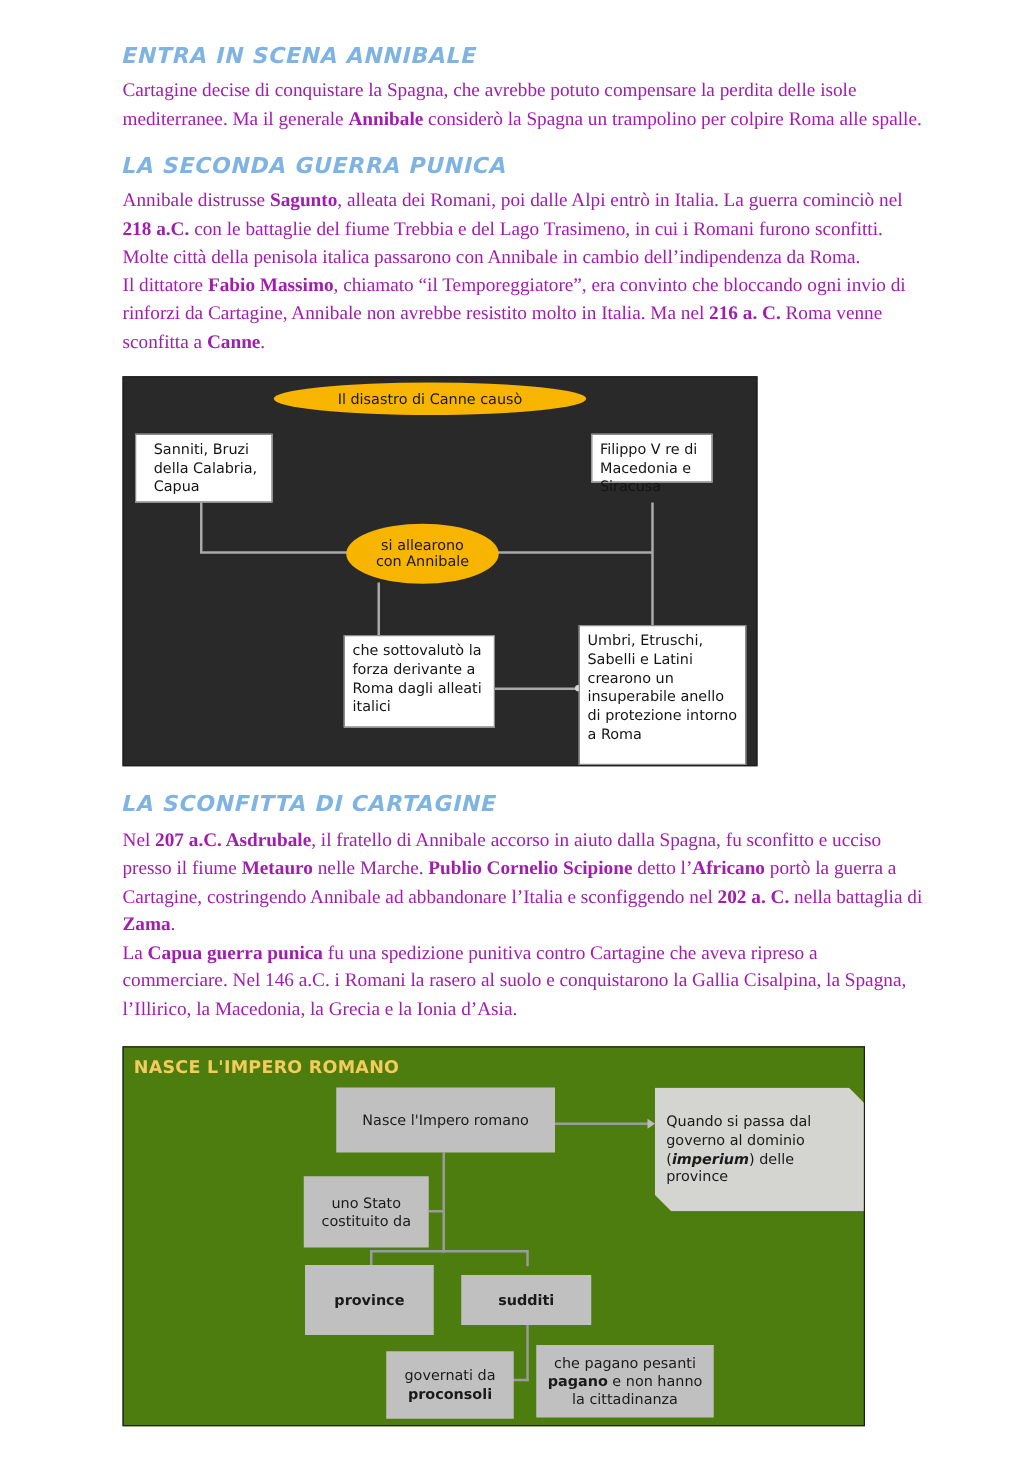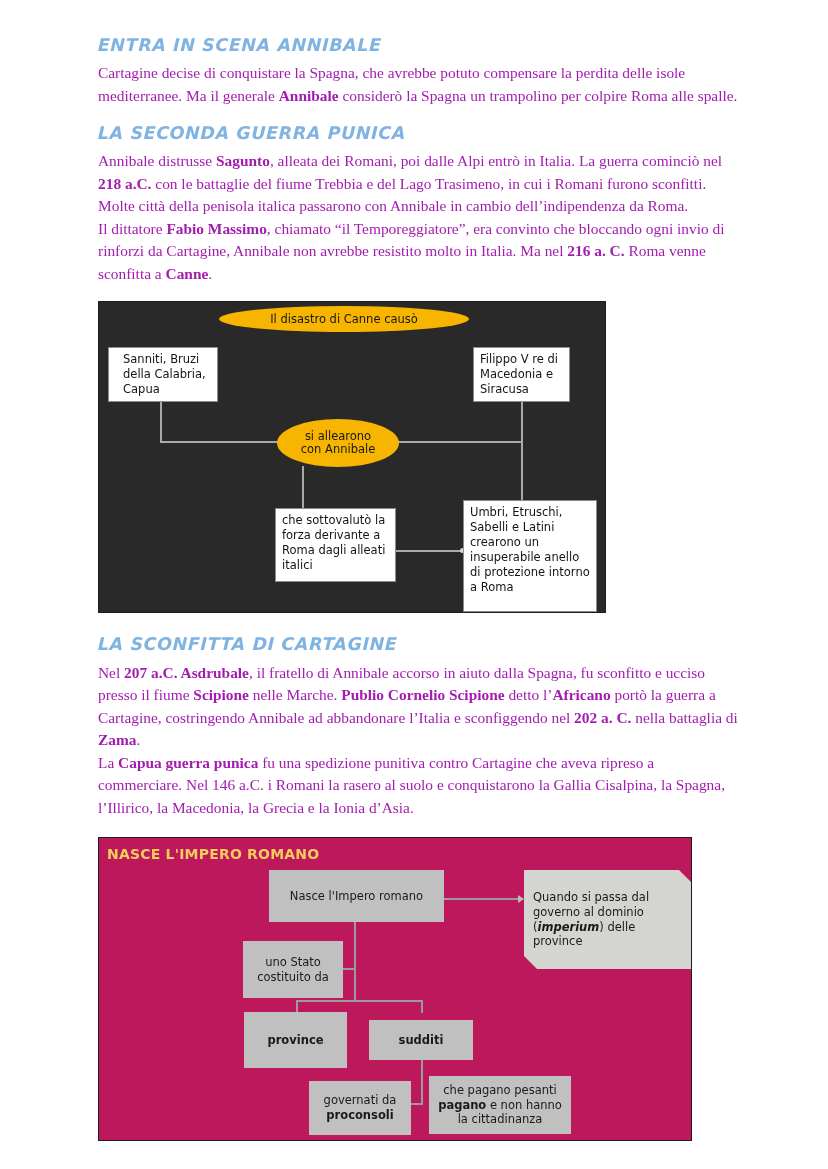--- a/index.html
+++ b/index.html
@@ -103,21 +103,21 @@
     border-radius: 50%;
     background: #d6d6d6;
     z-index: 2;
   }
 
   
   .diagram2 {
     position: relative;
     width: 594px;
     height: 304px;
-    background: #be185d;
+    background: #4d7c0f;
     margin-top: 18px;
     border: 1px solid #1d1d1d;
     box-sizing: border-box;
     font-family: "DejaVu Sans", sans-serif;
     overflow: hidden;
   }
   .d2-title {
     position: absolute;
     left: 8px;
     top: 8px;
@@ -191,39 +191,39 @@
 
       <div class="d1-line" style="left:296px; top:248px; width:68px; height:1.5px;"></div>
       <div class="d1-dot" style="left:361px; top:246px;"></div>
 
       <div class="d1-ellipse" style="left:120px; top:4px; width:250px; height:26px;">Il disastro di Canne causò</div>
 
       <div class="d1-box" style="left:9px; top:45px; width:110px; height:55px;padding-left:14px;">
         <span>Sanniti, Bruzi<br>della Calabria,<br>Capua</span>
       </div>
 
-      <div class="d1-box" style="left:374px; top:45px; width:97px; height:55px;">
+      <div class="d1-box" style="left:374px; top:45px; width:97px; height:39px;">
         <span>Filippo V re di<br>Macedonia e<br>Siracusa</span>
       </div>
 
       <div class="d1-ellipse" style="left:178px; top:117px; width:122px; height:48px;">
         <span>si allearono<br>con Annibale</span>
       </div>
 
       <div class="d1-box" style="left:176px; top:206px; width:121px; height:74px;">
         <span>che sottovalutò la<br>forza derivante a<br>Roma dagli alleati<br>italici</span>
       </div>
 
       <div class="d1-box" style="left:364px; top:198px; width:134px; height:112px;">
         <span>Umbri, Etruschi,<br>Sabelli e Latini<br>crearono un<br>insuperabile anello<br>di protezione intorno<br>a Roma</span>
       </div>
     </div>
 
     <h2 class="heading heading-3">LA SCONFITTA DI CARTAGINE</h2>
-    <p class="para">Nel <b>207 a.C. Asdrubale</b>, il fratello di Annibale accorso in aiuto dalla Spagna, fu sconfitto e ucciso presso il fiume <b>Scipione</b> nelle Marche. <b>Publio Cornelio Scipione</b> detto l’<b>Africano</b> portò la guerra a Cartagine, costringendo Annibale ad abbandonare l’Italia e sconfiggendo nel <b>202 a. C.</b> nella battaglia di <b>Zama</b>.</p>
+    <p class="para">Nel <b>207 a.C. Asdrubale</b>, il fratello di Annibale accorso in aiuto dalla Spagna, fu sconfitto e ucciso presso il fiume <b>Metauro</b> nelle Marche. <b>Publio Cornelio Scipione</b> detto l’<b>Africano</b> portò la guerra a Cartagine, costringendo Annibale ad abbandonare l’Italia e sconfiggendo nel <b>202 a. C.</b> nella battaglia di <b>Zama</b>.</p>
     <p class="para">La <b>Capua guerra punica</b> fu una spedizione punitiva contro Cartagine che aveva ripreso a commerciare. Nel 146 a.C. i Romani la rasero al suolo e conquistarono la Gallia Cisalpina, la Spagna, l’Illirico, la Macedonia, la Grecia e la Ionia d’Asia.</p>
 
     <div class="diagram2">
 
       <div class="d2-title">NASCE L'IMPERO ROMANO</div>
 
       <div class="d2-line" style="left:345px; top:60px; width:76px; height:1.5px;"></div>
       <div class="d2-arrowhead" style="left:419px; top:57px;"></div>
 
       <div class="d2-line" style="left:255px; top:84px; width:2px; height:80px;"></div>

